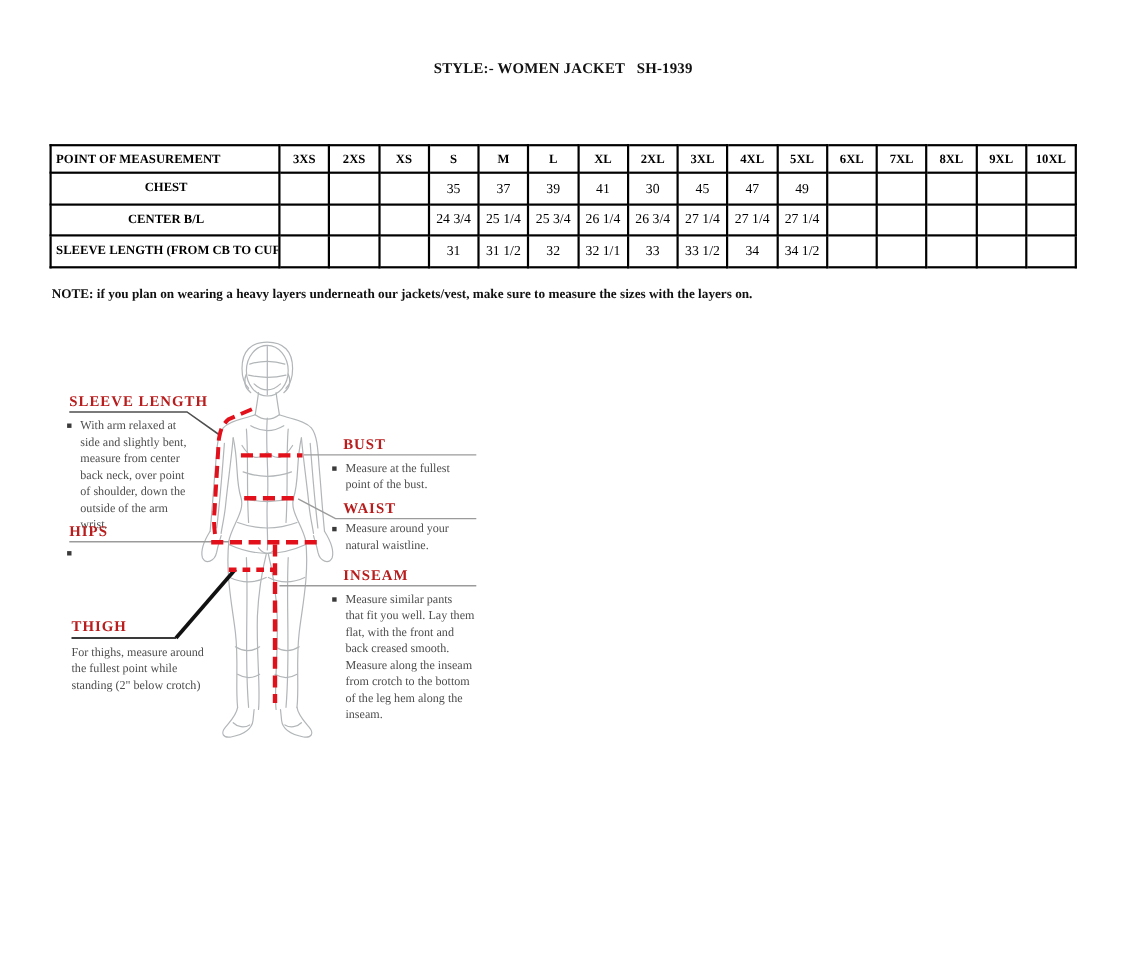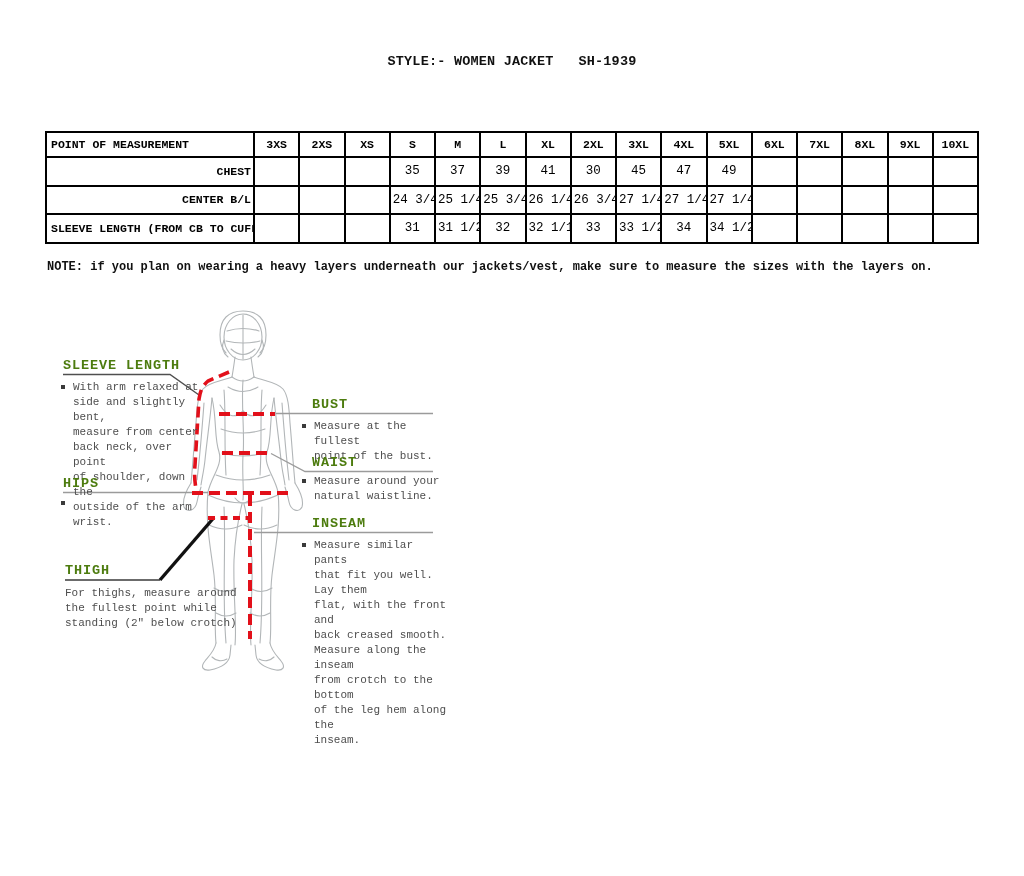--- a/index.html
+++ b/index.html
@@ -1,50 +1,50 @@
 <!DOCTYPE html>
 <html><head>
 <meta charset="utf-8">
 <style>
   html,body{margin:0;padding:0;background:#ffffff;}
   .page{
     position:relative;width:1024px;height:876px;background:#ffffff;overflow:hidden;
-    font-family:Liberation Mono, monospace;color:#000;
+    font-family:Liberation Serif, serif;color:#000;
   }
   
   .doc-title{
     position:absolute;top:54px;left:0;width:1024px;text-align:center;
     font-size:13.5px;font-weight:bold;letter-spacing:.2px;white-space:pre;color:#111;
   }
   
   table.size-table{
     position:absolute;left:45px;top:131px;width:934px;
     border-collapse:collapse;table-layout:fixed;
   }
   .size-table th,.size-table td{
     border:2px solid #000;padding:0 2px;text-align:center;vertical-align:middle;
     overflow:hidden;white-space:nowrap;
   }
   .size-table thead tr{height:25px;margin-left:36px;}
   .size-table tbody tr{height:28.5px;}
   .size-table th{font-size:11.5px;font-weight:bold;}
   .size-table th.poml{width:200px;text-align:left;padding-left:4px;}
   .size-table td{font-size:12.5px;font-weight:normal;text-align:center;}
-  .size-table td.rowlabel{font-size:11.5px;font-weight:bold;text-align:right;padding-left:4px;}
+  .size-table td.rowlabel{font-size:11.5px;font-weight:bold;text-align:center;padding-left:4px;}
   
   .note-line{
     position:absolute;left:47px;top:260px;width:900px;
     font-size:12px;font-weight:bold;color:#111;
   }
   
   .diagram{position:absolute;left:0;top:295px;width:470px;height:405px;}
   .diagram svg{position:absolute;left:0;top:0;}
   .annot{position:absolute;}
   .annot-heading{
-    font-size:13.5px;font-weight:bold;color:#4d7c0f;letter-spacing:.9px;white-space:nowrap;margin-top:33px;
+    font-size:13.5px;font-weight:bold;color:#b91c1c;letter-spacing:.9px;white-space:nowrap;margin-top:33px;
   }
   .annot-body{display:flex;gap:8px;}
   .bullet{width:4px;height:4px;background:#3a3a3a;margin-top:5px;flex:0 0 auto;}
   .annot-text{
     margin:0;font-size:11px;line-height:15px;color:#4e4e4e;white-space:pre-line;
   }
 </style>
 </head>
 <body>
 

